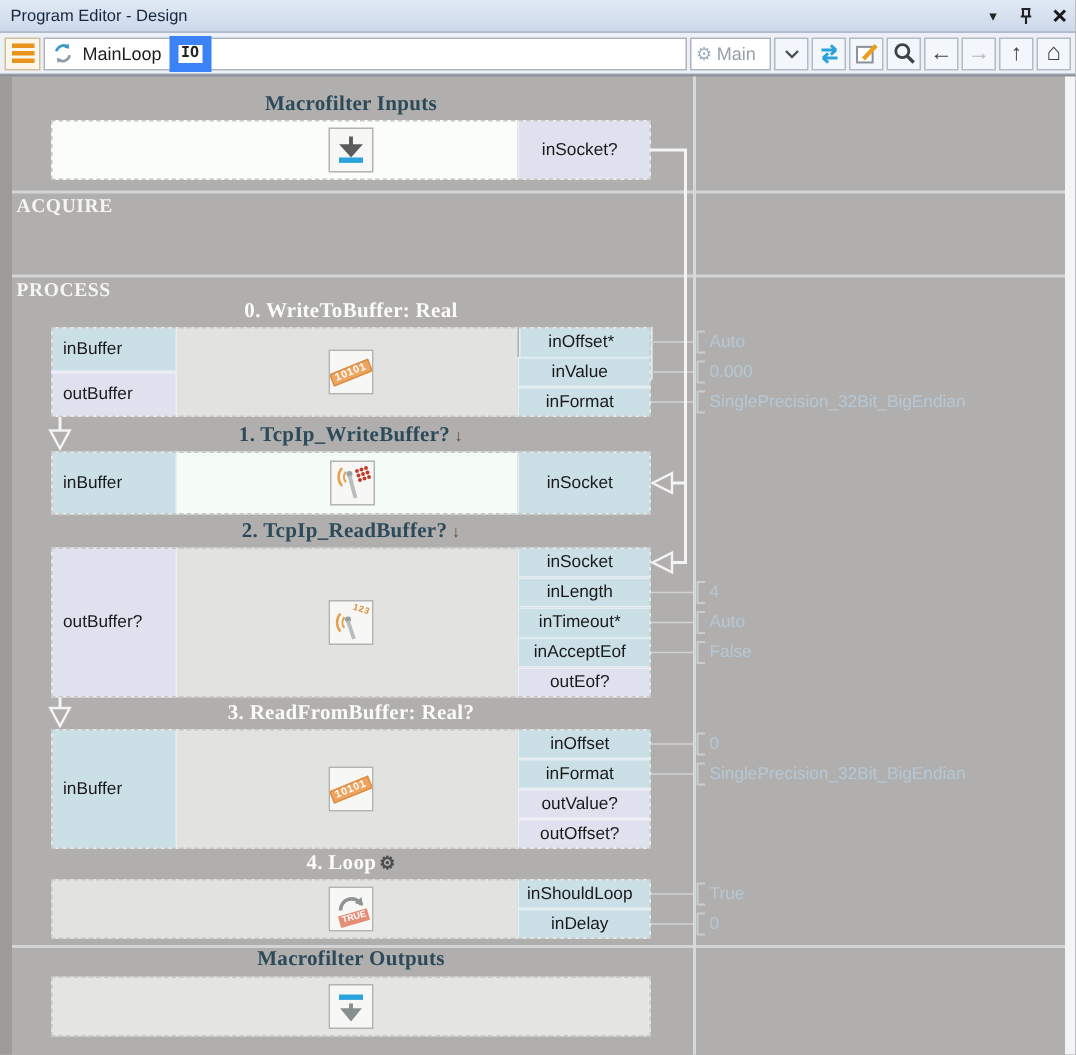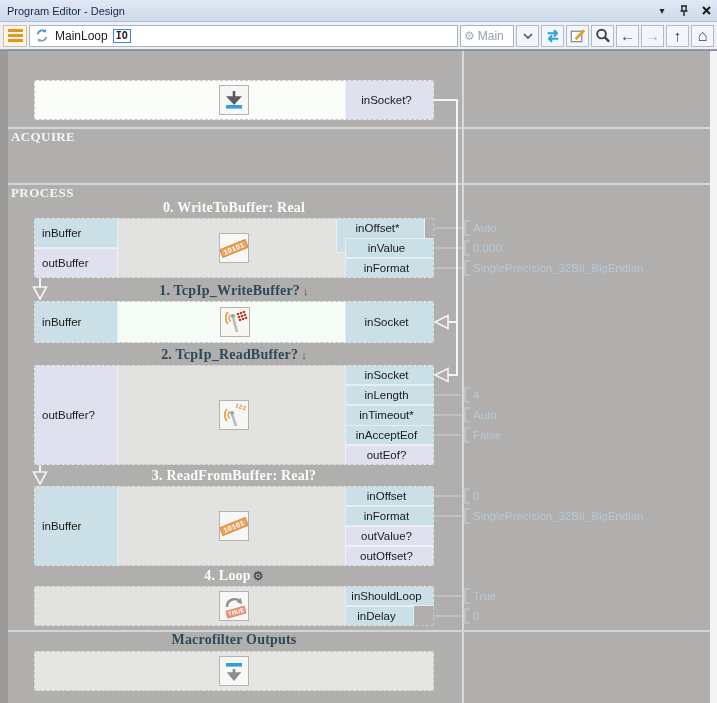--- a/index.html
+++ b/index.html
@@ -16,21 +16,21 @@
 
   
   .toolbar{position:absolute;left:0;top:22px;width:717px;height:28px;background:#edf1f7;
     border-bottom:1px solid #9aa2ae;box-sizing:border-box;display:flex;align-items:center;padding:0 3px;gap:2px;}
   .menu-btn{width:24px;height:22px;background:#fbf5ea;border:1px solid #cdbf9f;box-sizing:border-box;
     display:flex;flex-direction:column;justify-content:center;gap:2px;align-items:center;}
   .menu-btn i{display:block;width:15px;height:3px;background:#e8931c;}
   .crumbbox{flex:1;height:22px;background:#fff;border:1px solid #aeb4be;box-sizing:border-box;
     display:flex;align-items:center;padding:0 4px;gap:5px;min-width:0;}
   .crumb-label{font-size:12px;color:#1d1d1d;text-align:center;}
-  .io-badge{font:bold 10px "DejaVu Sans Mono",monospace;color:#222;border:1px solid #3b82f6;padding:0 2px;line-height:12px;}
+  .io-badge{font:bold 10px "DejaVu Sans Mono",monospace;color:#222;border:6px solid #3b82f6;padding:0 2px;line-height:12px;}
   .combo{width:54px;height:22px;background:#fff;border:1px solid #aeb4be;box-sizing:border-box;
     display:flex;align-items:center;gap:3px;padding:0 3px;}
   .combo .gear{color:#9fb0bc;font-size:12px;line-height:12px;}
   .combo .val{font-size:12px;color:#97a0aa;}
   .tbtn{width:23px;height:22px;background:#f3f6fa;border:1px solid #b2bac6;box-sizing:border-box;
     display:flex;align-items:center;justify-content:center;font-size:15px;color:#3d4247;}
   .tbtn.dis{color:#b4b8bd;}
   .tbtn svg{display:block;}
 
   
@@ -150,35 +150,36 @@
 
   <div class="canvas">
     <div class="leftstrip"></div>
 
     <div class="hsep" style="top:76px"></div>
     <div class="hsep" style="top:132px"></div>
     <div class="hsep" style="top:579px"></div>
     <div class="section-label" style="top:78px">ACQUIRE</div>
     <div class="section-label" style="top:134px">PROCESS</div>
 
+    <div class="block-title bt-dark" style="top:11px">Macrofilter Inputs</div>
     <div class="cell body-white" style="left:34px;top:29px;width:311px;height:40px"></div>
     <div class="port out pr" style="left:345px;top:29px;width:89px;height:40px;line-height:38px">inSocket?</div>
     <div class="iconbox" style="left:219px;top:34px">
       <svg width="24" height="24" viewBox="0 0 24 24">
           <path d="M12 3 V12 M12 15 L7 9.5 H17 Z M12 12 L7 9.5 M12 12 L17 9.5" fill="#5c5c5c" stroke="#5c5c5c" stroke-width="2.6"></path>
           <rect x="4" y="17" width="16" height="3.6" fill="#2aa3dc"></rect>
         </svg>
     </div>
     <div class="outline" style="left:34px;top:29px;width:400px;height:40px"></div>
 
     <div class="block-title bt-white" style="top:149px"><span>0. WriteToBuffer: Real</span></div>
     <div class="cell body-gray" style="left:118px;top:167px;width:227px;height:60px"></div>
     <div class="port in pl" style="left:34px;top:167px;width:84px;height:30px;line-height:28px">inBuffer</div>
     <div class="port out pl" style="left:34px;top:197px;width:84px;height:30px;line-height:28px">outBuffer</div>
-    <div class="port in pr" style="left:336px;top:167px;width:89px;height:35px;line-height:18px">inOffset*</div>
+    <div class="port in pr" style="left:346px;top:167px;width:89px;height:35px;line-height:18px">inOffset*</div>
     <div class="port in pr" style="left:345px;top:187px;width:89px;height:20px;line-height:18px">inValue</div>
     <div class="port in pr" style="left:345px;top:207px;width:89px;height:20px;line-height:18px">inFormat</div>
     <div class="iconbox" style="left:219px;top:182px">
       <span class="ribbon">10101</span>
     </div>
     <div class="outline" style="left:34px;top:167px;width:400px;height:60px"></div>
     <div class="pval" style="top:169px">Auto</div>
     <div class="pval" style="top:189px">0.000</div>
     <div class="pval" style="top:209px">SinglePrecision_32Bit_BigEndian</div>
 
@@ -239,21 +240,21 @@
     <div class="iconbox" style="left:219px;top:460px">
       <span class="ribbon">10101</span>
     </div>
     <div class="outline" style="left:34px;top:435px;width:400px;height:80px"></div>
     <div class="pval" style="top:437px">0</div>
     <div class="pval" style="top:457px">SinglePrecision_32Bit_BigEndian</div>
 
     <div class="block-title bt-white" style="top:517px"><span>4. Loop</span><span class="title-gear">⚙</span></div>
     <div class="cell body-gray" style="left:34px;top:535px;width:311px;height:40px"></div>
     <div class="port in pr" style="left:345px;top:535px;width:89px;height:20px;line-height:18px">inShouldLoop</div>
-    <div class="port in pr" style="left:345px;top:555px;width:69px;height:20px;line-height:18px">inDelay</div>
+    <div class="port in pr" style="left:345px;top:555px;width:89px;height:20px;line-height:18px">inDelay</div>
     <div class="iconbox" style="left:219px;top:540px">
       <svg width="24" height="24" viewBox="0 0 24 24" style="position:absolute;left:2px;top:1px">
         <path d="M5 14 A7.5 7.5 0 0 1 19 10" fill="none" stroke="#8f9394" stroke-width="2.4"></path>
         <path d="M19 5 L20 11 L14.5 9 Z" fill="#8f9394"></path>
       </svg>
       <span class="looptag">TRUE</span>
     </div>
     <div class="outline" style="left:34px;top:535px;width:400px;height:40px"></div>
     <div class="pval" style="top:537px">True</div>
     <div class="pval" style="top:557px">0</div>

